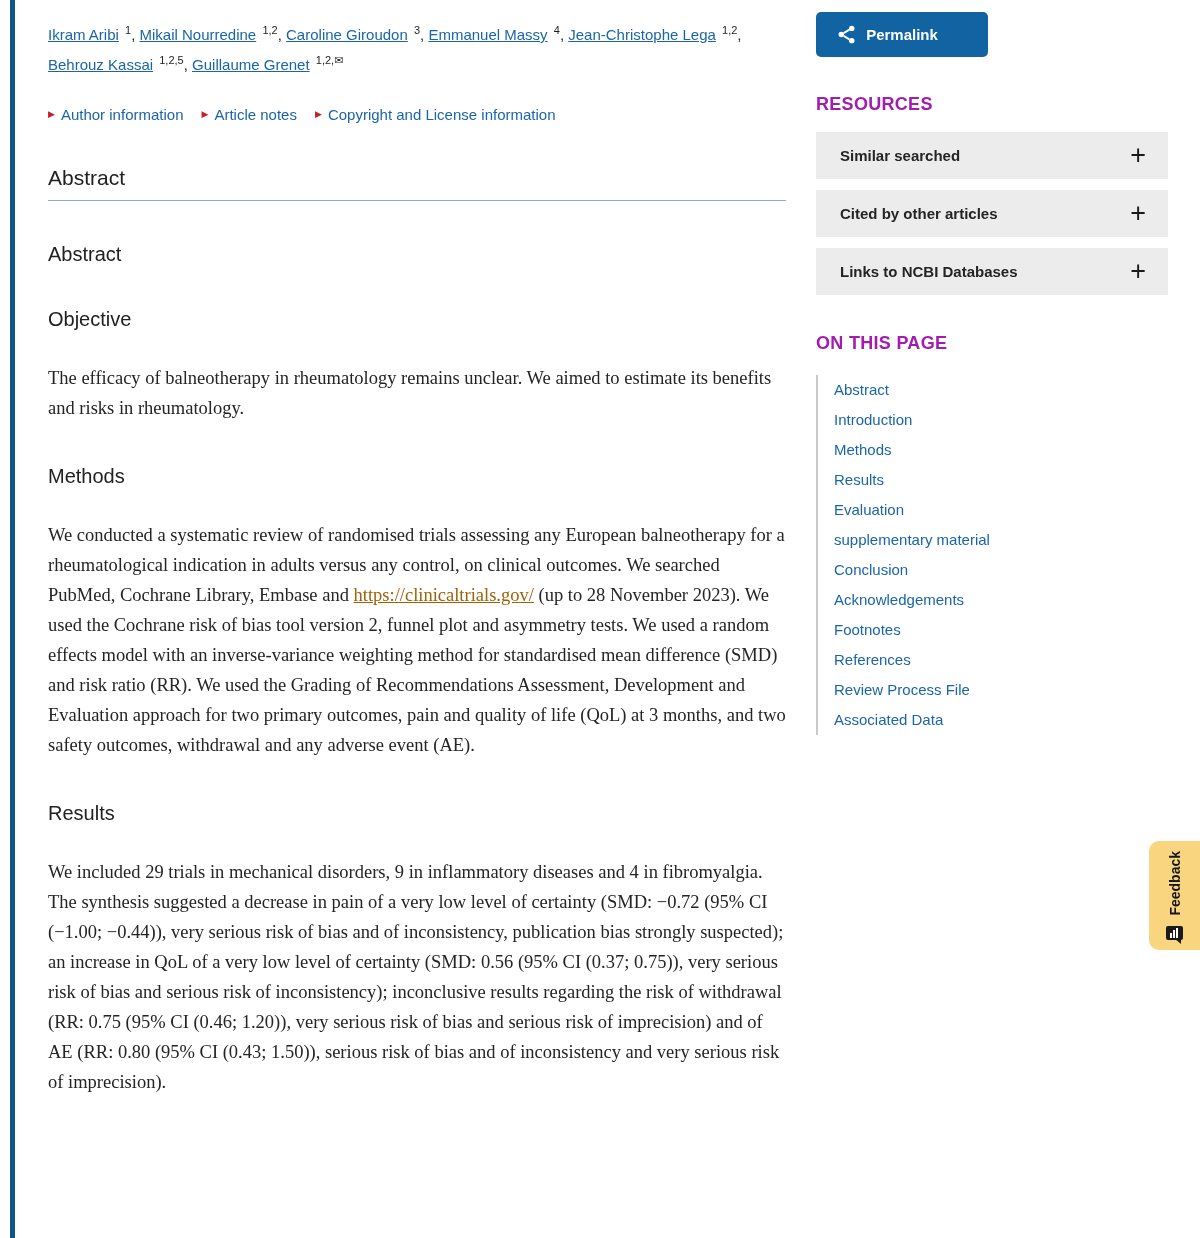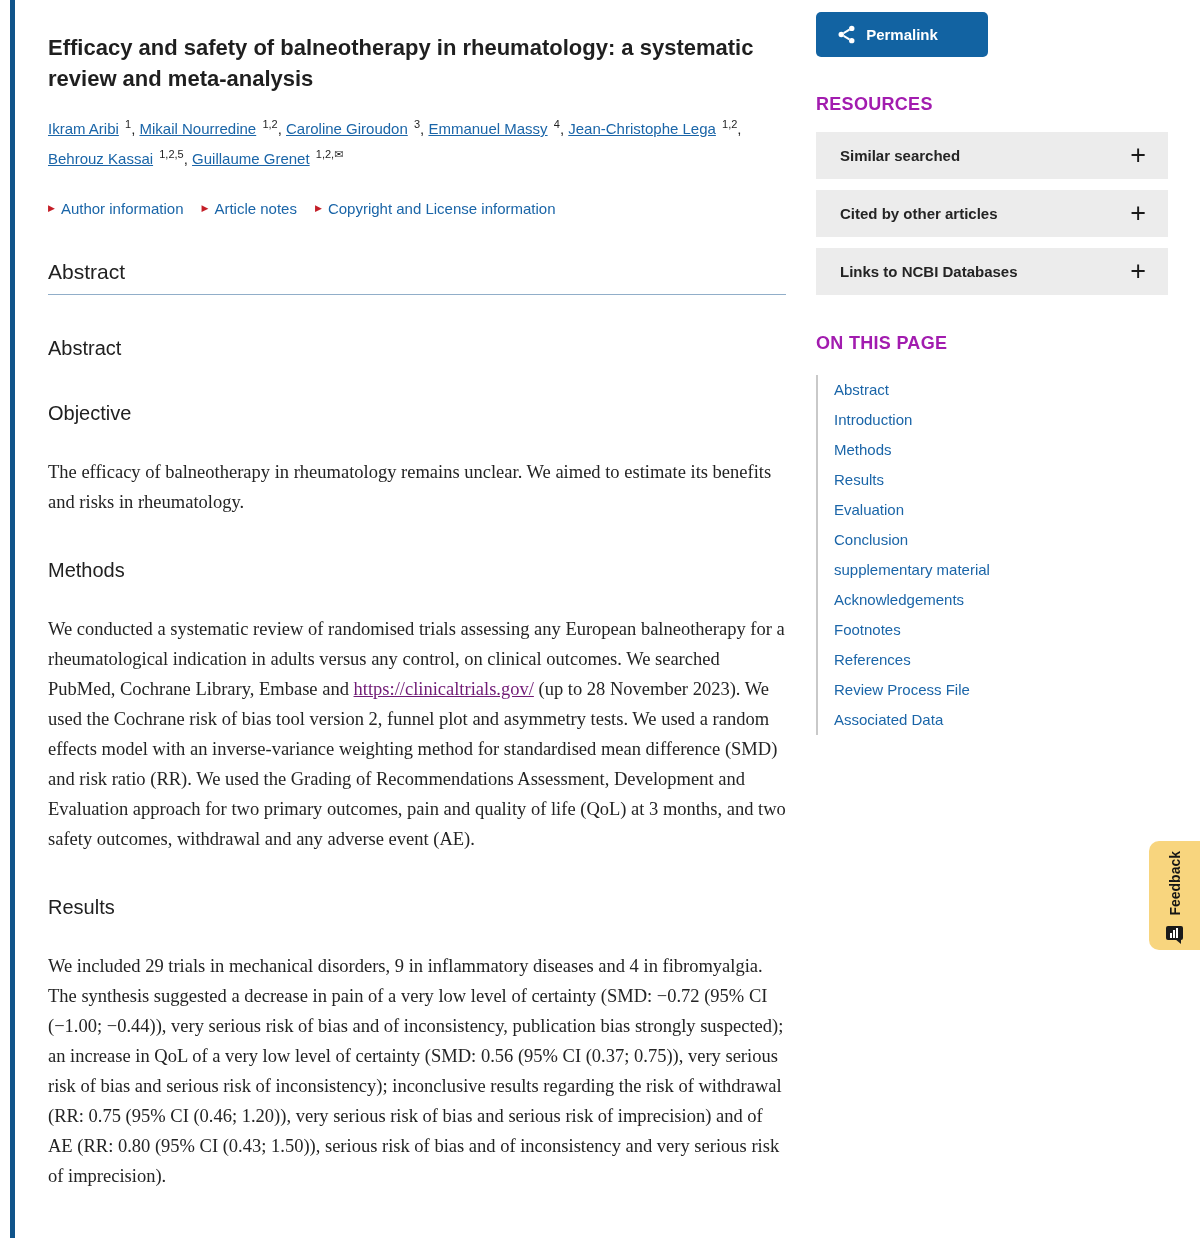--- a/index.html
+++ b/index.html
@@ -62,21 +62,21 @@
   }
   .sub-heading {
     margin: 42px 0 0 0;
     font-size: 20px; font-weight: 400; color: #212121;
   }
   .body-par {
     margin: 32px 0 0 0;
     font-family: "Liberation Serif", "DejaVu Serif", serif;
     font-size: 18.5px; line-height: 30px; color: #242424;
   }
-  .body-link { color: #701a75; text-decoration: underline; }
+  .body-link { color: #a16207; text-decoration: underline; }
 
   
   .sidebar {
     position: absolute; left: 816px; top: 0; width: 352px;
   }
   .permalink-btn {
     margin-top: 12px;
     width: 172px; height: 45px;
     background: #1263a2; border: none; border-radius: 5px;
     color: #ffffff; font-size: 15px; font-weight: 700;
@@ -149,21 +149,20 @@
     border-left: 6px solid transparent;
   }
 </style>
 </head>
 <body>
 
 <div class="accent-bar"></div>
 
 <div class="main-col">
 
-  <h1 class="article-title">Efficacy and safety of balneotherapy in rheumatology: a systematic review and meta-analysis</h1>
 
   <div class="authors"><span><a class="author-link" href="#">Ikram Aribi</a> <sup>1</sup>, </span><span><a class="author-link" href="#">Mikail Nourredine</a> <sup>1,2</sup>, </span><span><a class="author-link" href="#">Caroline Giroudon</a> <sup>3</sup>, </span><span><a class="author-link" href="#">Emmanuel Massy</a> <sup>4</sup>, </span><span><a class="author-link" href="#">Jean-Christophe Lega</a> <sup>1,2</sup>, </span><span><a class="author-link" href="#">Behrouz Kassai</a> <sup>1,2,5</sup>, </span><span><a class="author-link" href="#">Guillaume Grenet</a> <sup>1,2,✉</sup></span></div>
 
   <div class="info-links">
       <a class="info-link" href="#">
         <span class="tri-marker">▶</span>
         <span>Author information</span>
       </a>
       <a class="info-link" href="#">
         <span class="tri-marker">▶</span>
@@ -227,22 +226,22 @@
     </div>
 
   <div class="side-label otp-label">ON THIS PAGE</div>
 
   <ul class="page-nav">
       <li><a href="#">Abstract</a></li>
       <li><a href="#">Introduction</a></li>
       <li><a href="#">Methods</a></li>
       <li><a href="#">Results</a></li>
       <li><a href="#">Evaluation</a></li>
+      <li><a href="#">supplementary material</a></li>
       <li><a href="#">Conclusion</a></li>
-      <li><a href="#">supplementary material</a></li>
       <li><a href="#">Acknowledgements</a></li>
       <li><a href="#">Footnotes</a></li>
       <li><a href="#">References</a></li>
       <li><a href="#">Review Process File</a></li>
       <li><a href="#">Associated Data</a></li>
     </ul>
 
 </div>
 
 <div class="feedback-tab">

